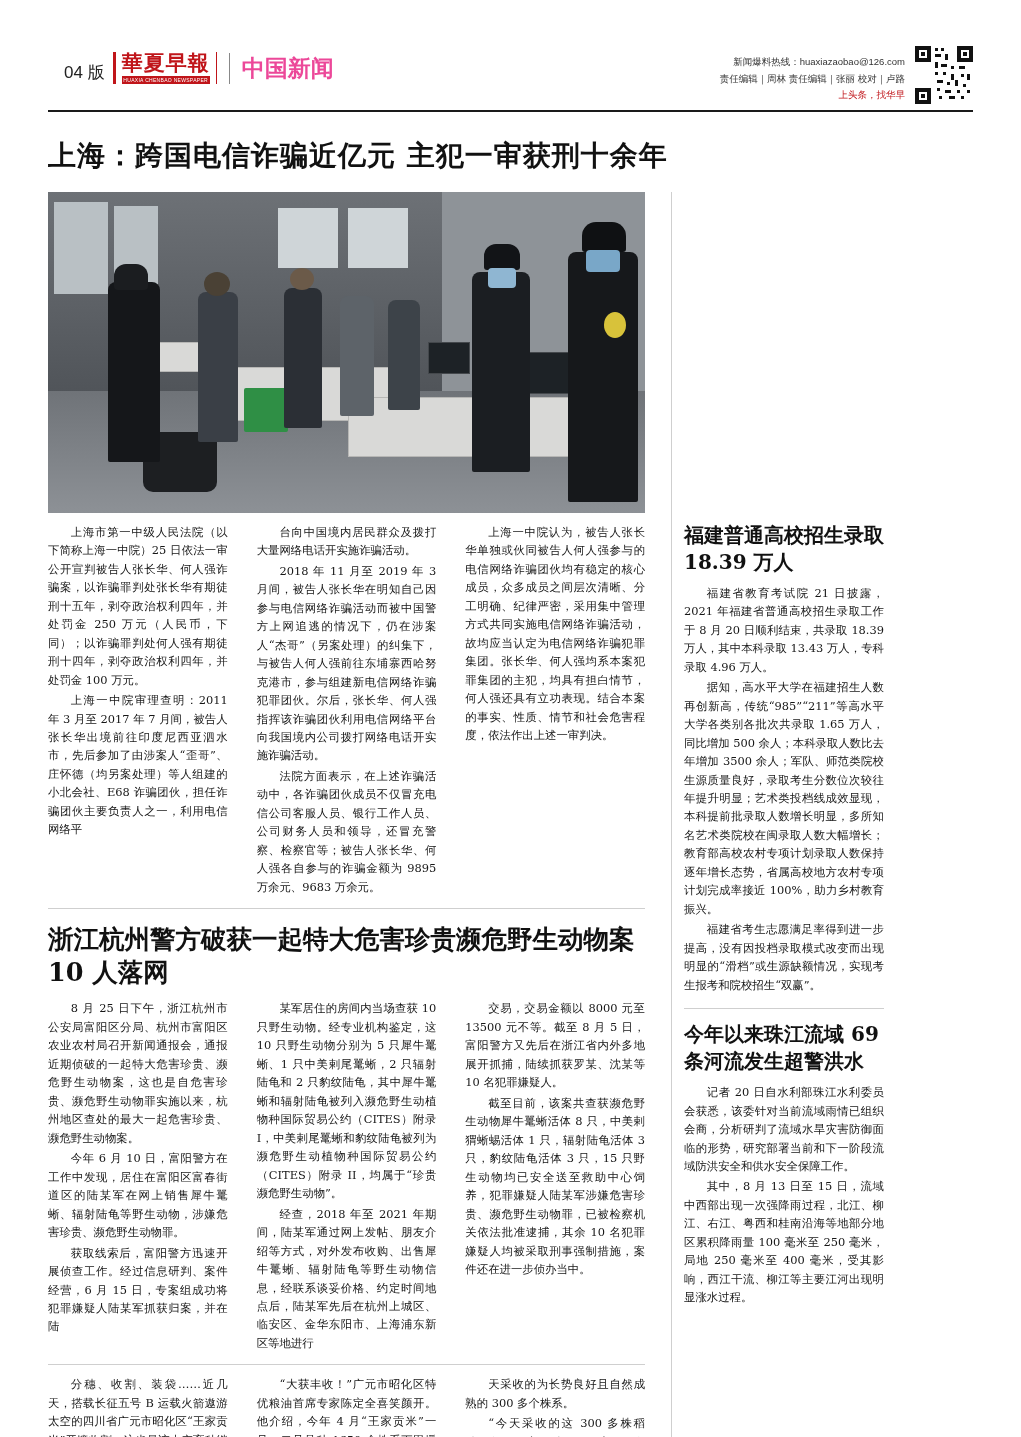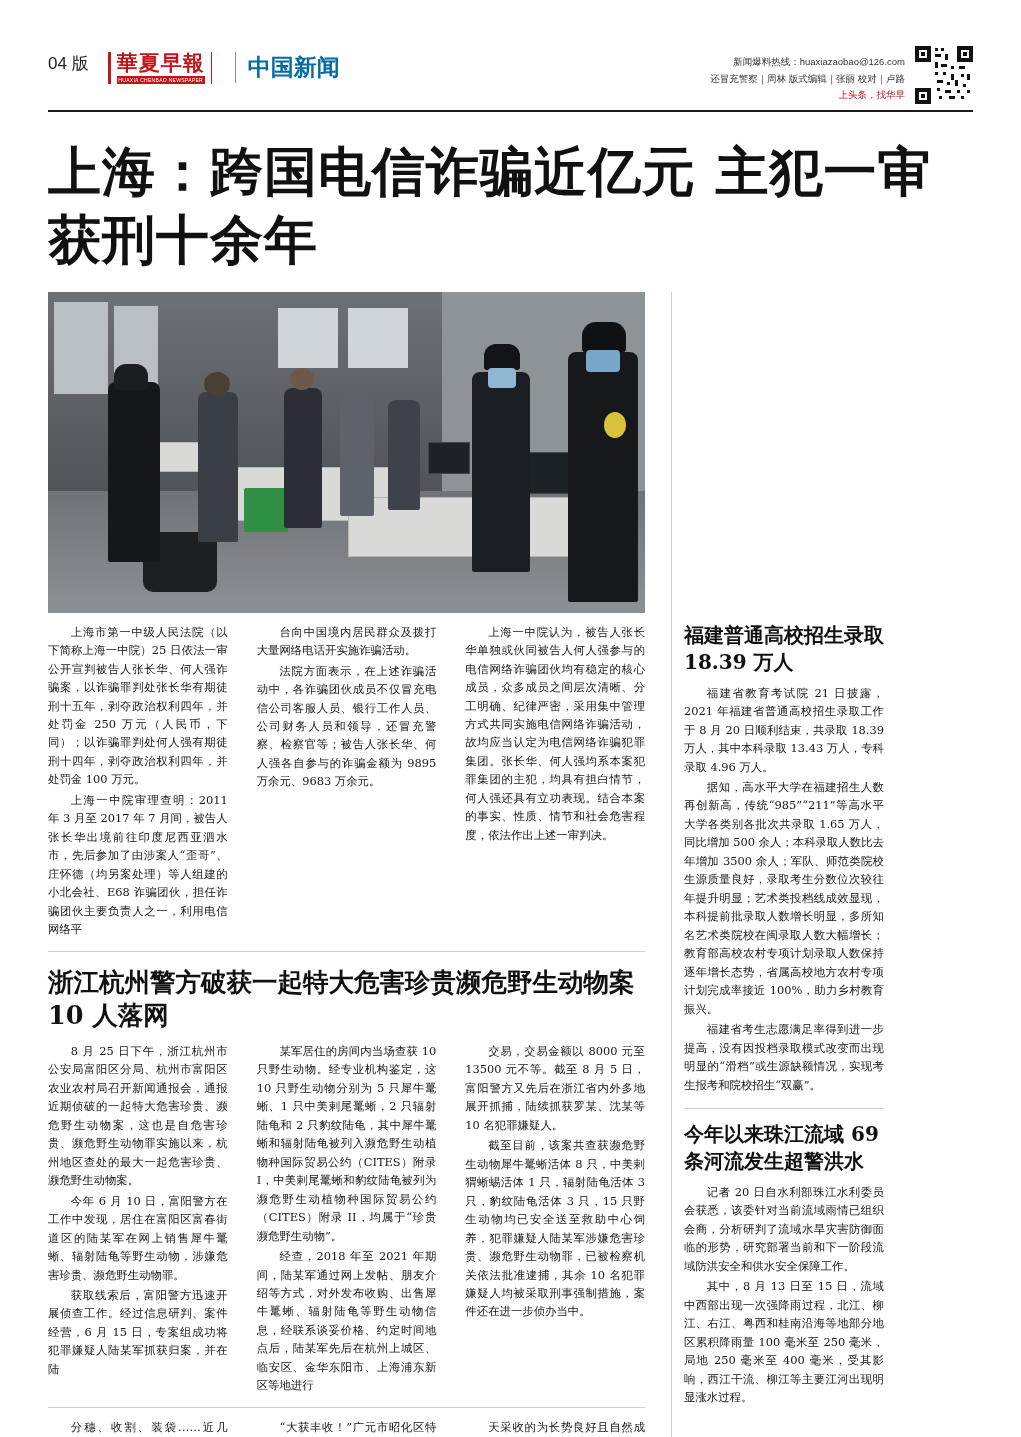--- a/index.html
+++ b/index.html
@@ -6,39 +6,39 @@
   body{font-family:"Liberation Sans", sans-serif;}
   .page{
     width:1021px;height:1437px;background:#ffffff;position:relative;
     box-sizing:border-box;padding:0;overflow:hidden;margin:0 auto;
   }
   .inner{position:absolute;left:48px;top:40px;width:925px;height:1360px;}
 
   
   .masthead{display:flex;align-items:flex-start;justify-content:space-between;
     border-bottom:2px solid #1a1a1a;padding-bottom:6px;}
-  .mast-left{display:flex;align-items:flex-start;gap:19px;padding-top:12px;}
+  .mast-left{display:flex;align-items:flex-end;gap:8px;padding-top:12px;margin-left:16px;}
   .page-num{font-size:17px;color:#222;font-family:"Liberation Sans",sans-serif;}
   .logo-box{display:flex;flex-direction:column;align-items:center;
      border-left:3px solid #c0151a;border-right:1px solid #c0151a;padding:0 6px;}
   .logo-cn{font-family:"DejaVu Serif", serif;font-weight:bold;font-size:21px;color:#c0151a;
      letter-spacing:1px;line-height:1.05;}
   .logo-en{font-size:5px;color:#fff;background:#c0151a;width:100%;text-align:center;
      letter-spacing:.3px;padding:1px 0;margin-top:2px;}
-  .section-name{font-family:"DejaVu Serif",serif;font-weight:bold;font-size:23px;color:#0369a1;
+  .section-name{font-family:"DejaVu Serif",serif;font-weight:bold;font-size:23px;color:#ec4899;
      border-left:1px solid #888;padding-left:12px;margin-left:4px;}
   .mast-right{display:flex;align-items:flex-end;gap:10px;padding-top:6px;}
   .mast-meta{text-align:right;font-size:9.5px;color:#333;line-height:1.75;}
   .mast-meta .red{color:#c0151a;}
   .qr{width:58px;height:58px;position:relative;background:#fff;}
   .qr i{position:absolute;background:#111;display:block;}
 
   
   h1.lead{
-    font-family:"DejaVu Serif",serif;font-weight:bold;font-size:53px;line-height:1.28;
+    font-family:"DejaVu Serif",serif;font-weight:bold;font-size:28px;line-height:1.28;
     color:#111;margin:26px 0 18px 0;letter-spacing:1px;
   }
   .photo{
     width:597px;height:321px;margin:0 0 10px 0;position:relative;overflow:hidden;
     background:linear-gradient(#6d7176,#3f4348);
   }
   .photo .floor{position:absolute;left:0;right:0;bottom:0;height:38%;
      background:linear-gradient(#6f7378,#8d9196);}
   .photo .wallR{position:absolute;right:0;top:0;width:34%;height:64%;background:#8e9398;}
   .photo .win{position:absolute;background:#b9c0c4;}
@@ -77,21 +77,21 @@
         <span class="page-num">04 版</span>
         <span class="logo-box">
           <span class="logo-cn">華夏早報</span>
           <span class="logo-en">HUAXIA CHENBAO NEWSPAPER</span>
         </span>
         <span class="section-name">中国新闻</span>
       </div>
       <div class="mast-right">
         <div class="mast-meta">
           <div>新闻爆料热线：huaxiazaobao@126.com</div>
-          <div>还冒充警察｜周林 版式编辑｜张丽 校对｜卢路</div>
+          <div>责任编辑｜周林 责任编辑｜张丽 校对｜卢路</div>
           <div class="red">上头条，找华早</div>
         </div>
         <div class="qr">
           <i style="left:0;top:0;width:16px;height:16px;"></i>
           <i style="left:4px;top:4px;width:8px;height:8px;background:#fff;"></i>
           <i style="left:6px;top:6px;width:4px;height:4px;"></i>
           <i style="right:0;top:0;width:16px;height:16px;"></i>
           <i style="right:4px;top:4px;width:8px;height:8px;background:#fff;"></i>
           <i style="right:6px;top:6px;width:4px;height:4px;"></i>
           <i style="left:0;bottom:0;width:16px;height:16px;"></i>
@@ -163,20 +163,21 @@
           <div class="fig" style="left:556px;top:120px;width:22px;height:26px;background:#d8c23a;border-radius:50%;"></div>
         </div>
 
         <div class="c3">
           <div>
             <p>上海市第一中级人民法院（以下简称上海一中院）25 日依法一审公开宣判被告人张长华、何人强诈骗案，以诈骗罪判处张长华有期徒刑十五年，剥夺政治权利四年，并处罚金 250 万元（人民币，下同）；以诈骗罪判处何人强有期徒刑十四年，剥夺政治权利四年，并处罚金 100 万元。</p>
             <p>上海一中院审理查明：2011 年 3 月至 2017 年 7 月间，被告人张长华出境前往印度尼西亚泗水市，先后参加了由涉案人“歪哥”、庄怀德（均另案处理）等人组建的小北会社、E68 诈骗团伙，担任诈骗团伙主要负责人之一，利用电信网络平</p>
           </div>
           <div>
             <p>台向中国境内居民群众及拨打大量网络电话开实施诈骗活动。</p>
+            <p>2018 年 11 月至 2019 年 3 月间，被告人张长华在明知自己因参与电信网络诈骗活动而被中国警方上网追逃的情况下，仍在涉案人“杰哥”（另案处理）的纠集下，与被告人何人强前往东埔寨西哈努克港市，参与组建新电信网络诈骗犯罪团伙。尔后，张长华、何人强指挥该诈骗团伙利用电信网络平台向我国境内公司拨打网络电话开实施诈骗活动。</p>
             <p>法院方面表示，在上述诈骗活动中，各诈骗团伙成员不仅冒充电信公司客服人员、银行工作人员、公司财务人员和领导，还冒充警察、检察官等；被告人张长华、何人强各自参与的诈骗金额为 9895 万余元、9683 万余元。</p>
           </div>
           <div>
             <p>上海一中院认为，被告人张长华单独或伙同被告人何人强参与的电信网络诈骗团伙均有稳定的核心成员，众多成员之间层次清晰、分工明确、纪律严密，采用集中管理方式共同实施电信网络诈骗活动，故均应当认定为电信网络诈骗犯罪集团。张长华、何人强均系本案犯罪集团的主犯，均具有担白情节，何人强还具有立功表现。结合本案的事实、性质、情节和社会危害程度，依法作出上述一审判决。</p>
           </div>
         </div>
 
         <div class="rule"></div>
 
         <h2>浙江杭州警方破获一起特大危害珍贵濒危野生动物案  10 人落网</h2>

